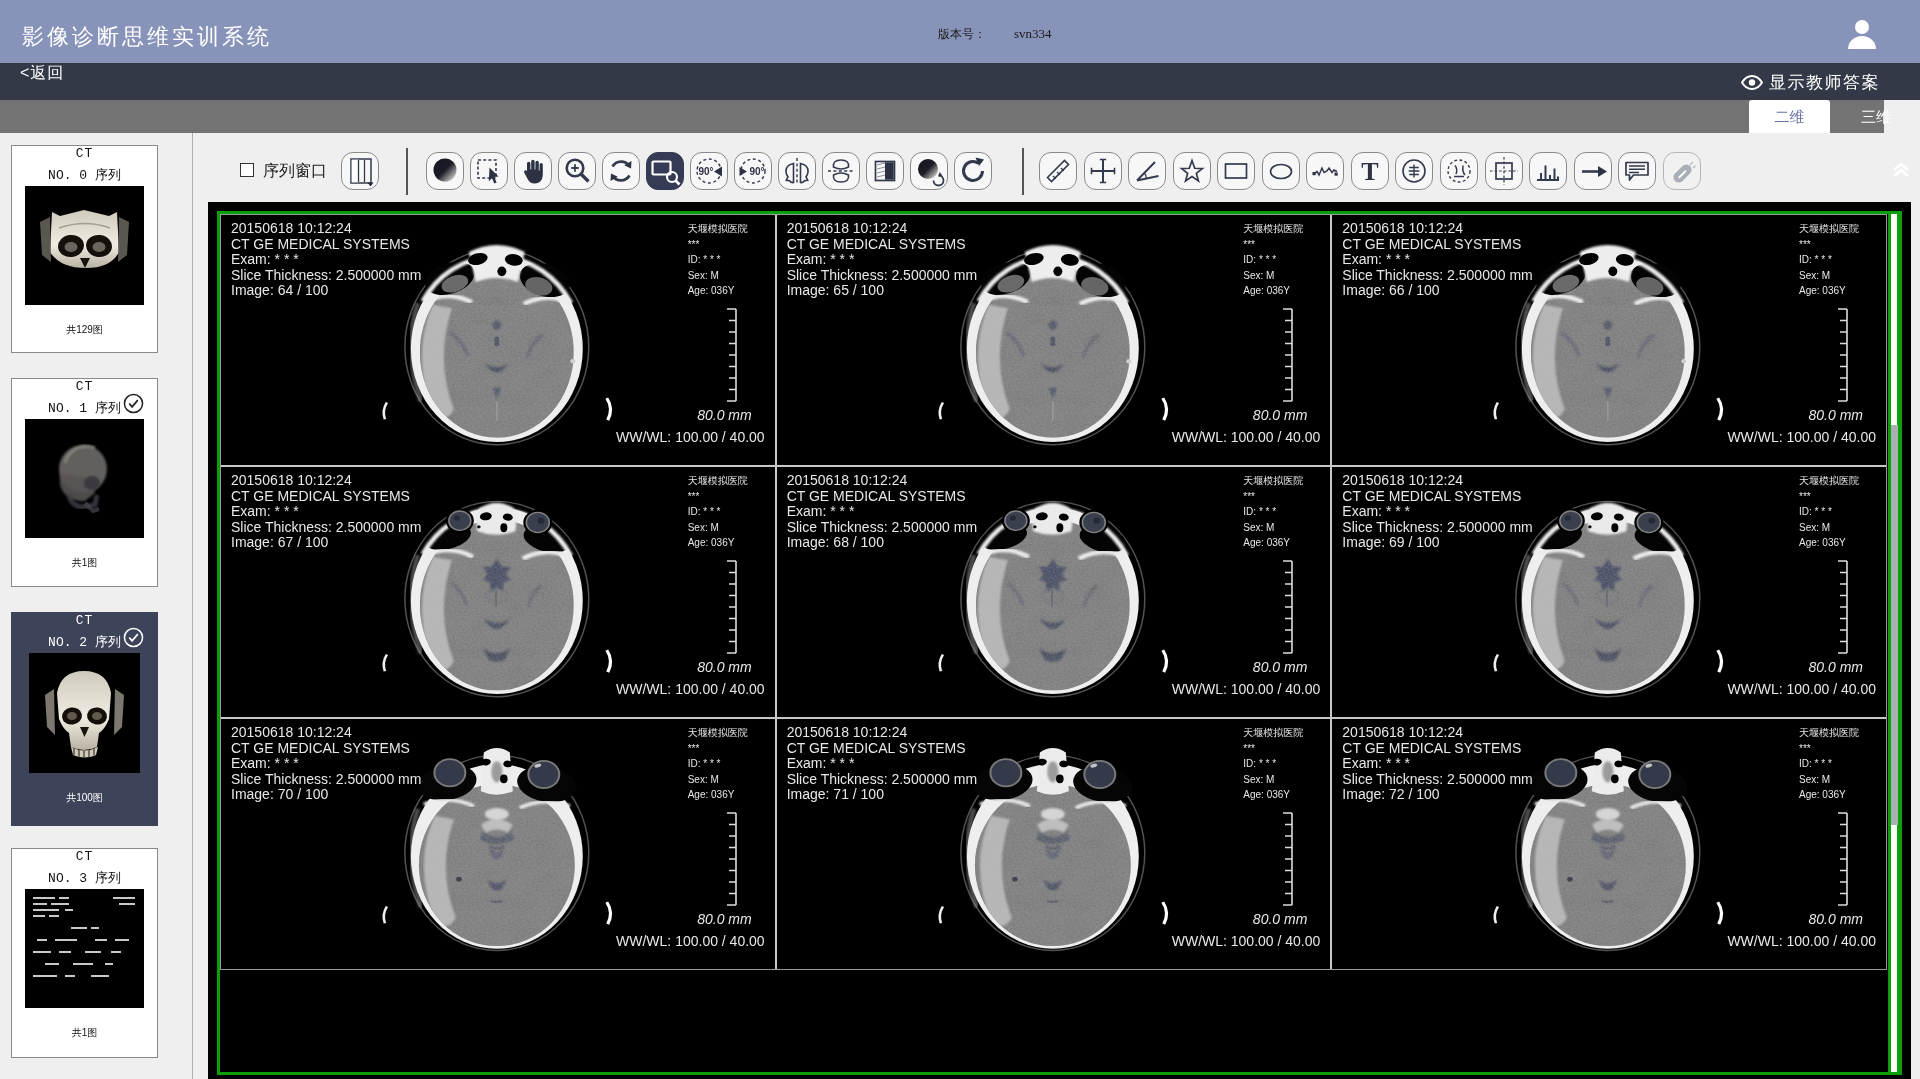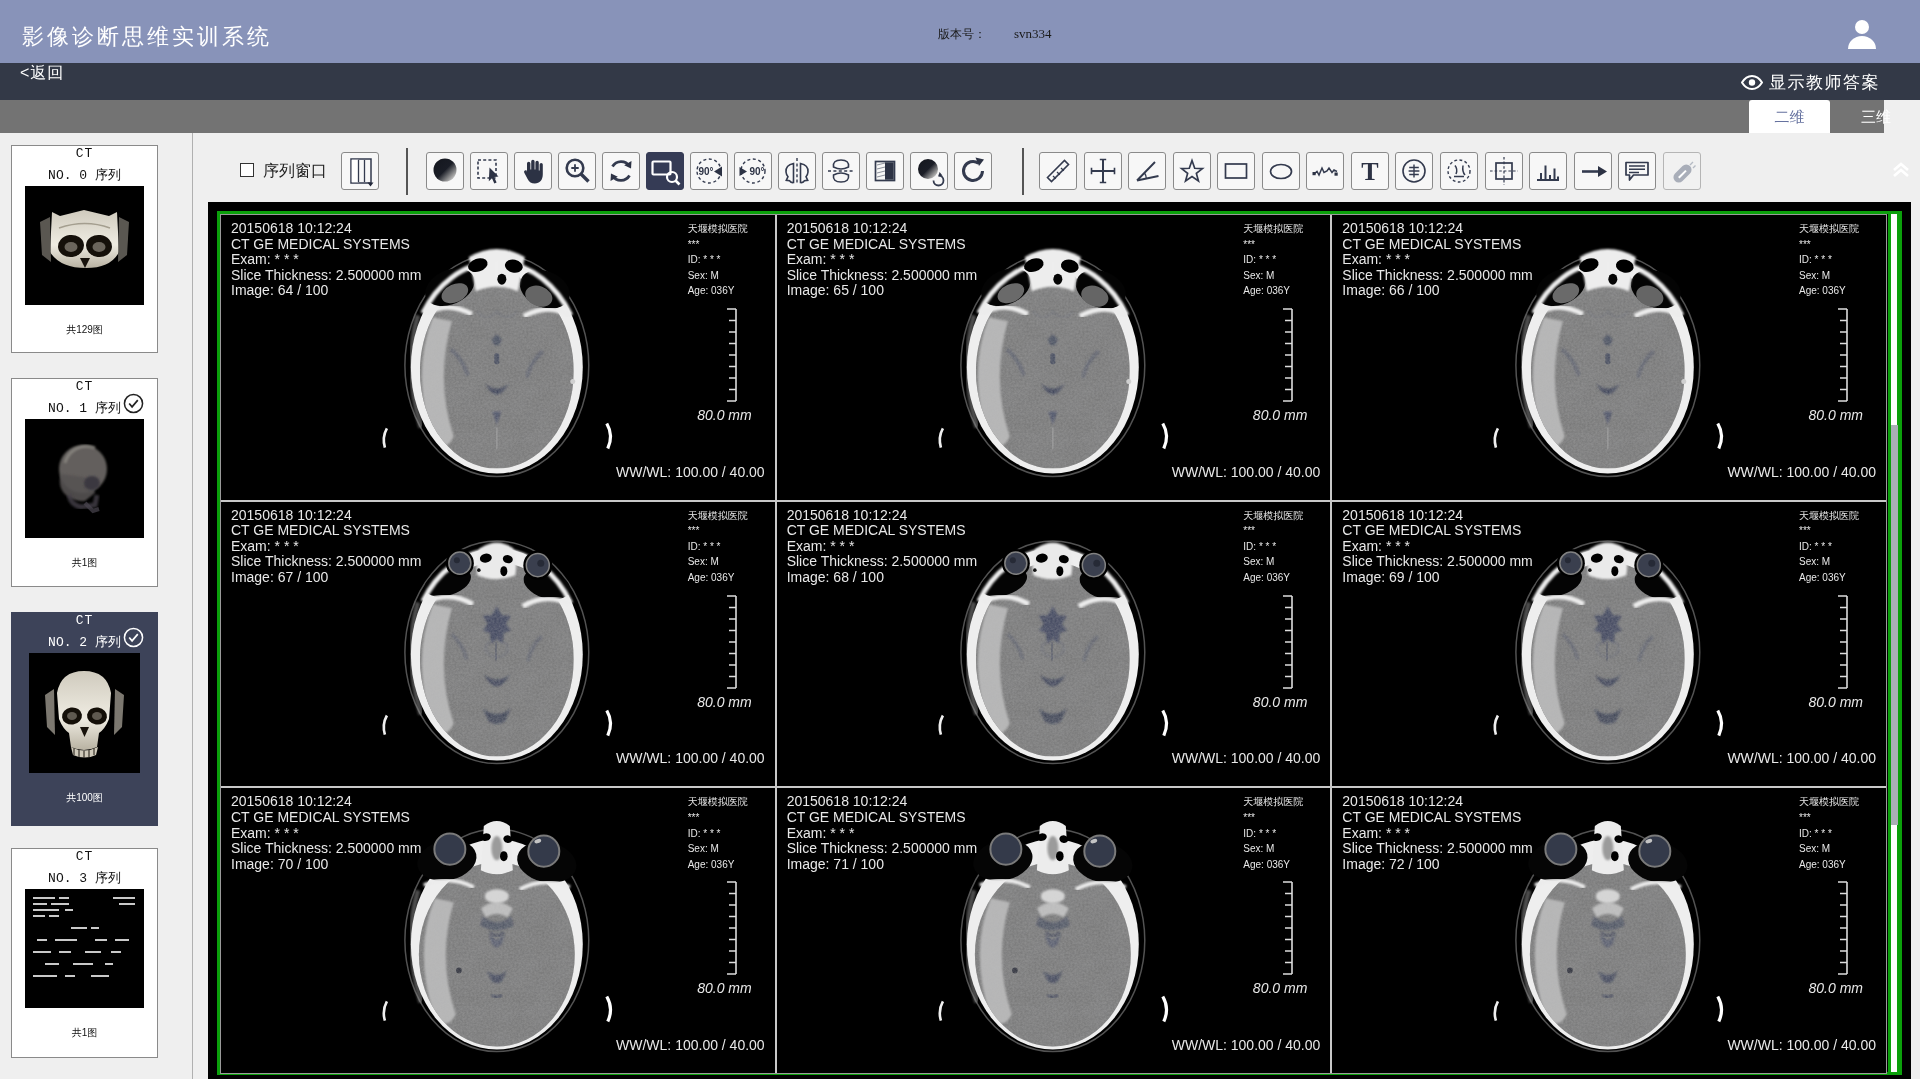--- a/index.html
+++ b/index.html
@@ -21,28 +21,28 @@
 .card .ct{margin-top:0;font-size:13px;font-family:"Liberation Mono",monospace;letter-spacing:1px}
 .card .no{margin-top:5px;font-size:13px;font-family:"Liberation Mono",monospace}
 .cjk{font-family:Liberation Sans, sans-serif}
 .card .cnt{margin-top:18px;font-size:10px}
 .thumb{margin:2px auto 0;width:119px;height:119px;background:#000;display:block}
 .chk{position:absolute;right:13px;top:14px;width:21px;height:21px}
 #card3{background:#3d4359;border-color:#3d4359;color:#fff}
 #toolbar{position:absolute;left:193px;top:133px;width:1727px;height:69px;background:#efefef}
 #cbx{position:absolute;left:47px;top:30px;width:14px;height:14px;background:#fff;border:1px solid #333}
 #cbl{position:absolute;left:70px;top:28px;font-size:16px;color:#222}
-.tbtn{position:absolute;top:19px;width:38px;height:38px;background:#f7f7f7;border:1px solid #8a8a8a;border-radius:3px}
+.tbtn{position:absolute;top:19px;width:38px;height:38px;background:#f7f7f7;border:1px solid #8a8a8a;border-radius:12px}
 .tbtn.sel{background:#353b55;border-color:#353b55}
 .tbtn.dis{border-color:#b5b5b5;background:#f1f1f1}
 .tsep{position:absolute;top:15px;width:2px;height:47px;background:#555}
 #chev{position:absolute;right:10px;top:28px;color:#fff;font-size:18px;font-weight:bold;line-height:9px}
 #stage{position:absolute;left:208px;top:202px;width:1703px;height:877px;background:#000}
 #greenbox{position:absolute;left:9px;top:9px;width:1685px;height:864px;border:3px solid #0ba00b;border-right-width:5px}
-#cells{position:absolute;left:220px;top:214px;width:1667px;height:860px;border:1px solid #9a9a9a;box-sizing:border-box;display:grid;grid-template-columns:1fr 1fr 1fr;grid-template-rows:1fr 1fr 1fr;gap:2px;background:#c8c8c8}
+#cells{position:absolute;left:220px;top:214px;width:1667px;height:756px;border:1px solid #9a9a9a;box-sizing:border-box;display:grid;grid-template-columns:1fr 1fr 1fr;grid-template-rows:1fr 1fr 1fr;gap:2px;background:#c8c8c8}
 .cell{position:relative;background:#000;overflow:hidden;color:#e8e8e8}
 .cell svg.br{position:absolute;left:0;top:0;width:100%;height:100%}
 .tl{position:absolute;left:10px;top:6px;font-size:14px;line-height:15.6px;white-space:pre}
 .tr{position:absolute;right:27px;top:6px;font-size:10px;line-height:15.6px;text-align:left;white-space:pre}
 .mm{position:absolute;right:23px;top:192px;font-size:14px;font-style:italic}
 .wl{position:absolute;right:10px;bottom:20px;font-size:14px}
 .rul{position:absolute;left:503px;top:93px;width:14px;height:94px}
 #sbar{position:absolute;left:1680px;top:12px;width:9px;height:858px;background:#fff;border-left:3px solid #0ba00b}
 #sth{position:absolute;left:0;top:211px;width:7px;height:400px;background:#a9afb5}
 </style>

